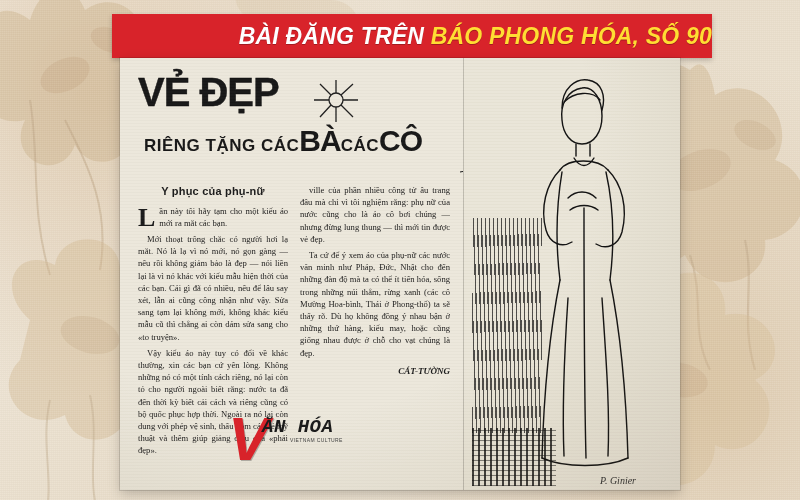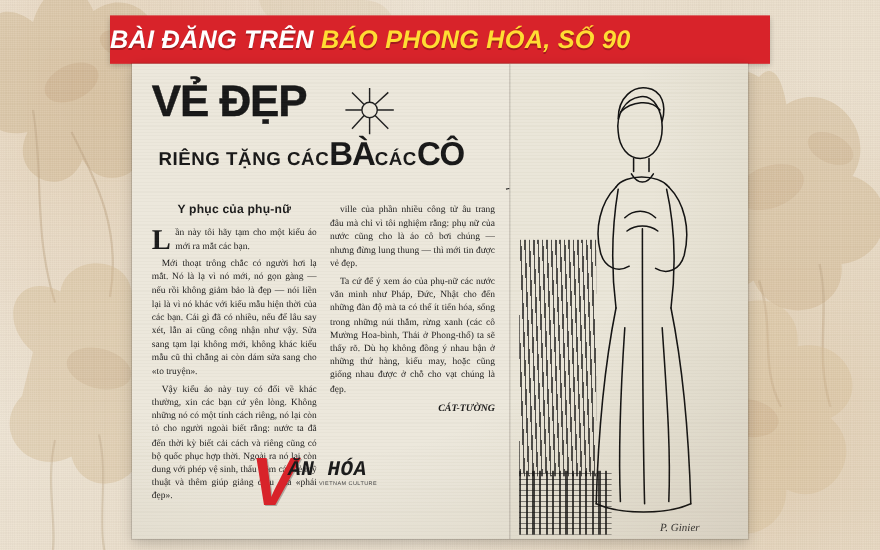--- a/index.html
+++ b/index.html
@@ -41,28 +41,28 @@
     inset: 0;
     background-image:
       repeating-linear-gradient(0deg, rgba(255,255,255,0.05) 0 1px, rgba(0,0,0,0.012) 1px 2px),
       repeating-linear-gradient(90deg, rgba(255,255,255,0.04) 0 1px, rgba(0,0,0,0.01) 1px 2px);
     pointer-events: none;
   }
 
   
   .banner {
     position: absolute;
-    left: 100px;
+    left: 112px;
     top: 14px;
     width: 600px;
     height: 44px;
     background: #d8232a;
     display: flex;
     align-items: center;
-    justify-content: flex-start;
+    justify-content: flex-end;
     box-shadow: 0 2px 5px rgba(0,0,0,0.22);
   }
   .banner-text {
     font-family: "Liberation Sans", sans-serif;
     font-weight: bold;
     font-style: italic;
     font-size: 23px;
     letter-spacing: 0.2px;
     white-space: nowrap;
     color: #ffffff;

